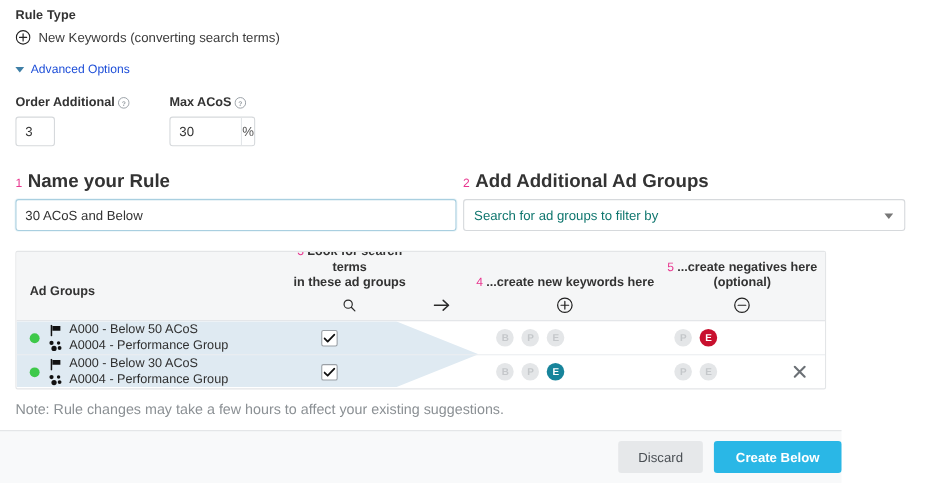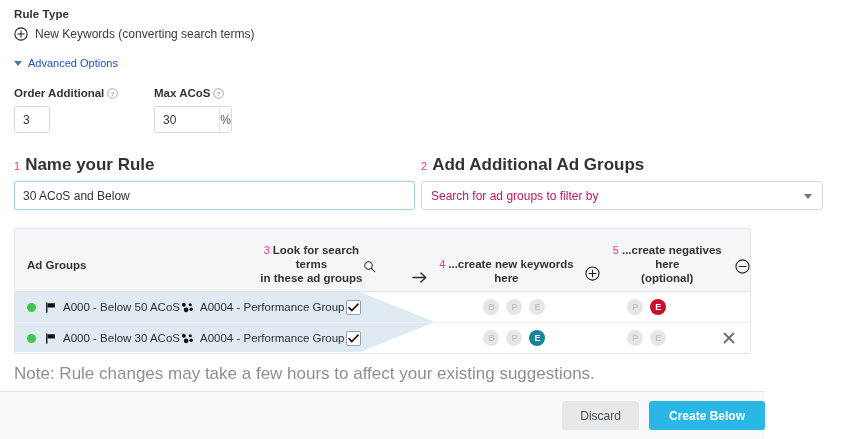--- a/index.html
+++ b/index.html
@@ -171,21 +171,21 @@
     height: 29px;
     box-sizing: border-box;
     border: 1px solid #d6d9dc;
     border-radius: 3px;
     background: #fff;
     display: flex;
     align-items: center;
     padding: 0 9px;
   }
   .select-placeholder {
-    color: #be185d;
+    color: #0f766e;
     font-size: 12px;
   }
   .select-caret {
     position: absolute;
     right: 10px;
     top: 50%;
     margin-top: -2px;
     width: 0; height: 0;
     border-left: 4px solid transparent;
     border-right: 4px solid transparent;
@@ -214,21 +214,21 @@
   .th-adgroups {
     width: 290px;
     padding-left: 12px;
     font-weight: bold;
     font-size: 11.5px;
     color: #333;
     padding-bottom: 20px;
   }
   .th-center {
     display: flex;
-    flex-direction: row;
+    flex-direction: column;
     align-items: center;
     justify-content: flex-end;
     text-align: center;
   }
   .th-search { width: 140px; }
   .th-arrow  { width: 62px;  }
   .th-kw     { width: 205px; }
   .th-neg    { width: 180px; }
   .th-text {
     font-weight: bold;
@@ -282,21 +282,21 @@
     gap: 8px;
   }
   .status-dot {
     width: 9px; height: 9px;
     border-radius: 50%;
     background: #3ec94a;
     flex: 0 0 9px;
   }
   .ag-lines {
     display: flex;
-    flex-direction: row;
+    flex-direction: column;
     justify-content: center;
     gap: 1px;
   }
   .ag-line {
     display: flex;
     align-items: center;
     gap: 6px;
     font-size: 11.5px;
     color: #2f2f2f;
     line-height: 13px;
@@ -351,21 +351,21 @@
     display: flex;
     align-items: center;
     justify-content: center;
     color: #6b7075;
     cursor: pointer;
   }
   .x-btn svg { display: block; }
 
   .note {
     margin: 10px 14px 0 14px;
-    font-size: 17px;
+    font-size: 13px;
     color: #8b9094;
   }
 
   
   .footer {
     position: absolute;
     left: 0; right: 0; bottom: 0;
     height: 48px;
     background: #f8f9fa;
     border-top: 1px solid #e1e4e6;

